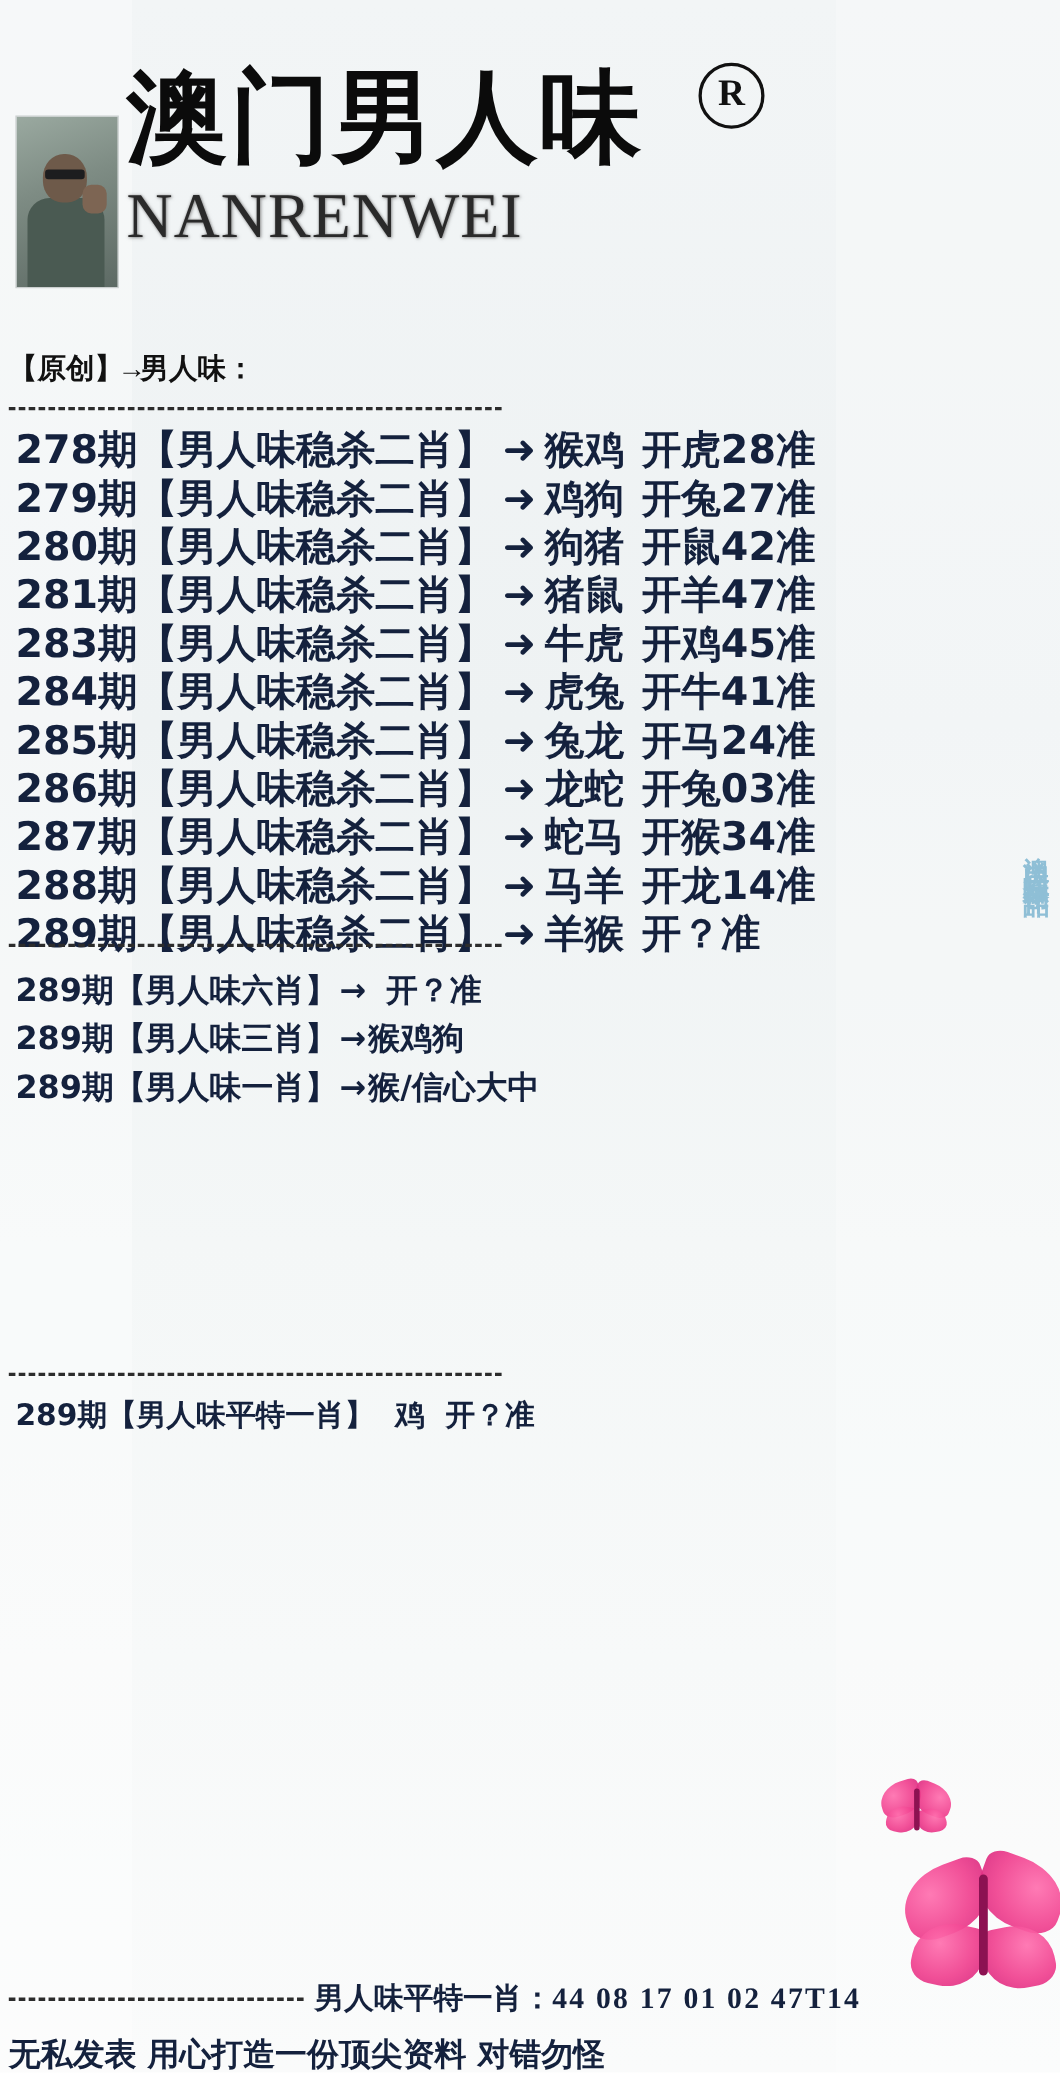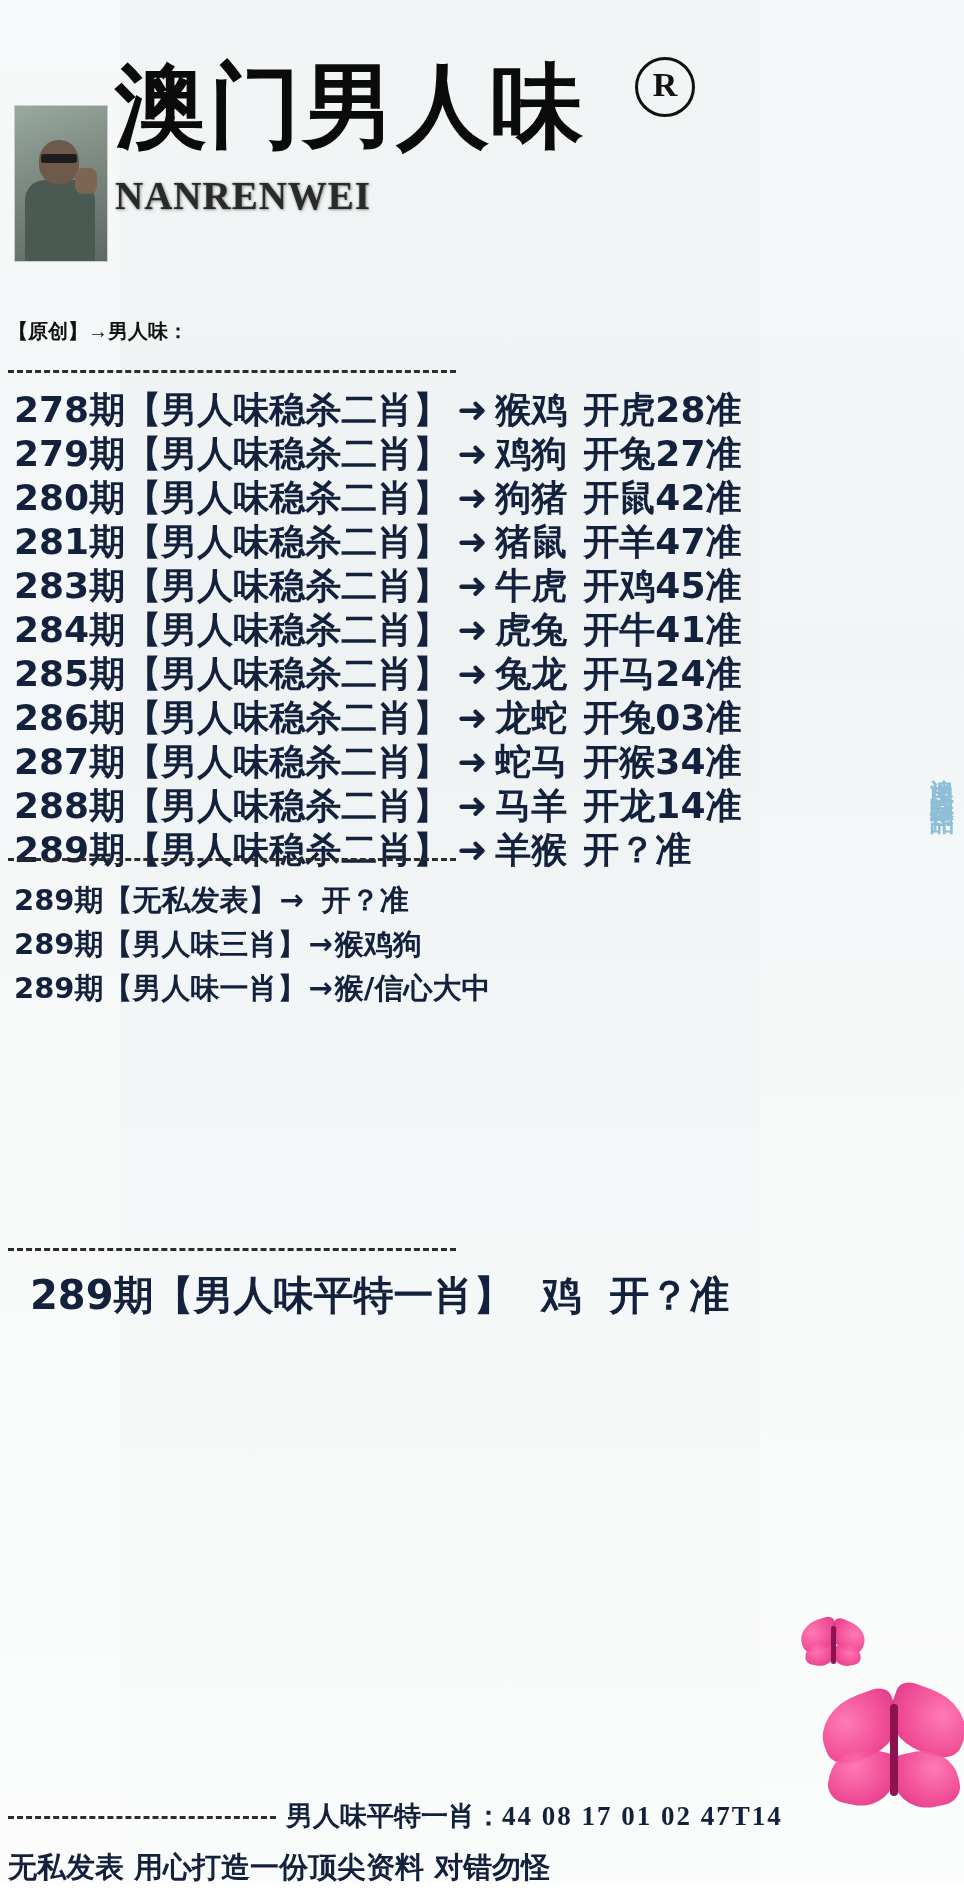--- a/index.html
+++ b/index.html
@@ -106,38 +106,38 @@
     border-radius: 50%;
     font-family: "Liberation Serif", serif;
     font-size: 34px;
     font-weight: bold;
     color: #111;
     text-align: center;
     line-height: 50px;
   }
   .title-en {
     font-family: "Liberation Serif", serif;
-    font-weight: bold;
-    font-size: 39px;
+    font-weight: normal;
+    font-size: 58px;
     line-height: 62px;
     letter-spacing: 1px;
     color: #2a2a2a;
     margin-top: 6px;
     text-shadow: 0 0 2px rgba(120,120,120,0.7), 1px 1px 3px rgba(90,90,90,0.55);
     white-space: nowrap;
   }
 
   
   .origin-line {
     position: absolute;
     left: 8px;
     top: 318px;
-    font-family: Liberation Sans, sans-serif;
-    font-weight: bold;
-    font-size: 20px;
+    font-family: Liberation Mono, monospace;
+    font-weight: bold;
+    font-size: 26px;
     color: #111;
     white-space: nowrap;
   }
 
   .dash-rule {
     position: absolute;
     border-top: 3px dashed #2c2c2c;
     height: 0;
   }
   .dash-rule.r1 { left: 8px; top: 370px; width: 448px; }
@@ -177,25 +177,25 @@
     left: 14px;
     top: 878px;
     width: 720px;
   }
   .list2 .row { font-size: 29px; line-height: 44px; }
   .list2 .row .arrow { padding: 0 2px; }
 
   
   .special {
     position: absolute;
-    left: 30px;
+    left: 14px;
     top: 1268px;
     font-family: "DejaVu Sans", sans-serif;
     font-weight: bold;
-    font-size: 40px;
+    font-size: 27px;
     color: #14213d;
     white-space: nowrap;
   }
 
   
   .side-text {
     position: absolute;
     right: 6px;
     top: 760px;
     writing-mode: vertical-rl;
@@ -367,21 +367,21 @@
       <span class="pick">羊猴</span>
       <span class="result">开？准</span>
     </div>
   </div>
 
   <div class="dash-rule r2"></div>
 
   <div class="list2">
     <div class="row">
       <span class="issue">289期</span>
-      <span class="tag">【无私发表】</span>
+      <span class="tag">【男人味六肖】</span>
       <span class="arrow">→</span>
       <span class="result">开？准</span>
     </div>
     <div class="row">
       <span class="issue">289期</span>
       <span class="tag">【男人味三肖】</span>
       <span class="arrow">→</span>
       <span class="pick">猴鸡狗</span>
       <span class="result"></span>
     </div>

